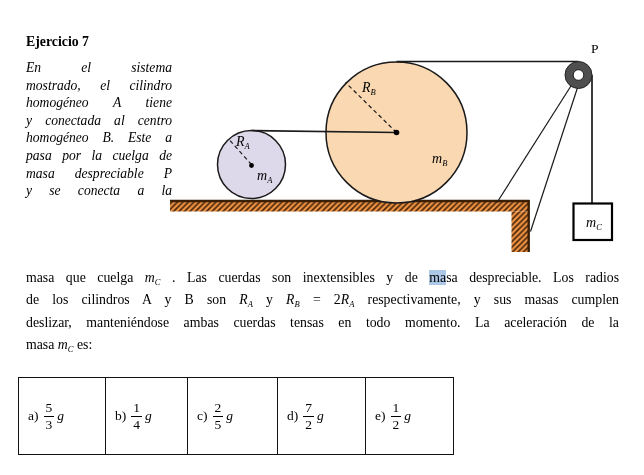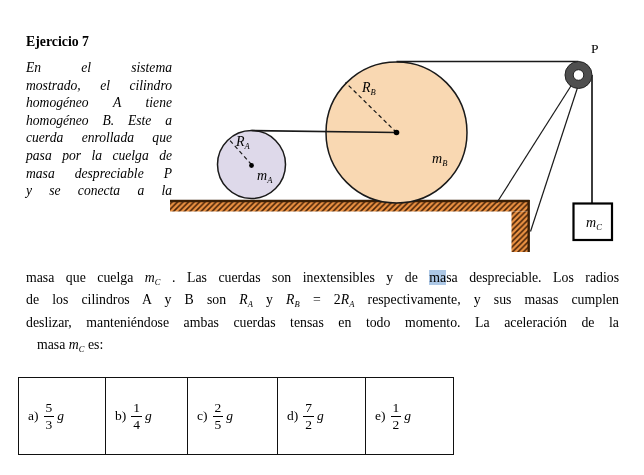--- a/index.html
+++ b/index.html
@@ -6,21 +6,21 @@
   .page{position:relative;width:644px;height:475px;background:#fff;overflow:hidden;
         font-family:"Liberation Serif",serif;color:#000;}
 
   .title{position:absolute;left:26px;top:26px;font-size:13.8px;font-weight:bold;margin-top:8px;}
 
   .leftcol{position:absolute;left:26px;top:59px;width:146px;font-size:13.6px;line-height:17.6px;font-style:italic;}
   .jline{text-align:justify;text-align-last:justify;}
 
   .para{position:absolute;left:26px;top:267px;width:593px;font-size:13.8px;line-height:22.4px;}
   .pline{text-align:justify;text-align-last:justify;}
-  .pline.last{text-align-last:left;margin-left:11px;}
+  .pline.last{text-align-last:left;}
 
   .var{font-style:italic;}
   .sub{font-style:italic;font-size:8.5px;vertical-align:-3px;line-height:1;}
   .hl{background:var(--highlight,#adc8e6);}
 
   .dlabel{position:absolute;font-size:14px;white-space:nowrap;}
   .dlabel.upright{font-style:normal;font-size:13.5px;}
 
   svg.diagram{position:absolute;left:0;top:0;}
   .hatch-bg{fill:var(--ground-fill,#ec9243);}
@@ -96,22 +96,22 @@
   <span class="dlabel" style="left:432px;top:151px"><span class="var">m</span><span class="sub">B</span></span>
   <span class="dlabel upright" style="left:591px;top:41px"><span>P</span></span>
   <span class="dlabel" style="left:586px;top:215px"><span class="var">m</span><span class="sub">C</span></span>
 
   <div class="title">Ejercicio 7</div>
 
   <div class="leftcol">
     <div class="jline">En el sistema</div>
     <div class="jline">mostrado, el cilindro</div>
     <div class="jline">homogéneo A tiene</div>
+    <div class="jline">y conectada al centro</div>
     <div class="jline">homogéneo B. Este a</div>
-    <div class="jline">cuerda enrollada que</div>
     <div class="jline">pasa por la cuelga de</div>
     <div class="jline">masa despreciable P</div>
     <div class="jline">y se conecta a la</div>
   </div>
 
   <div class="para">
     <div class="pline"><span>masa que cuelga </span><span class="var">m</span><span class="sub">C</span><span> . Las cuerdas son inextensibles y de </span><span class="hl">ma</span><span>sa despreciable. Los radios</span></div>
     <div class="pline"><span>de los cilindros A y B son </span><span class="var">R</span><span class="sub">A</span><span> y </span><span class="var">R</span><span class="sub">B</span><span> = 2</span><span class="var">R</span><span class="sub">A</span><span> respectivamente, y sus masas cumplen</span></div>
     <div class="pline">deslizar, manteniéndose ambas cuerdas tensas en todo momento. La aceleración de la</div>
     <div class="pline last"><span>masa </span><span class="var">m</span><span class="sub">C</span><span> es:</span></div>

